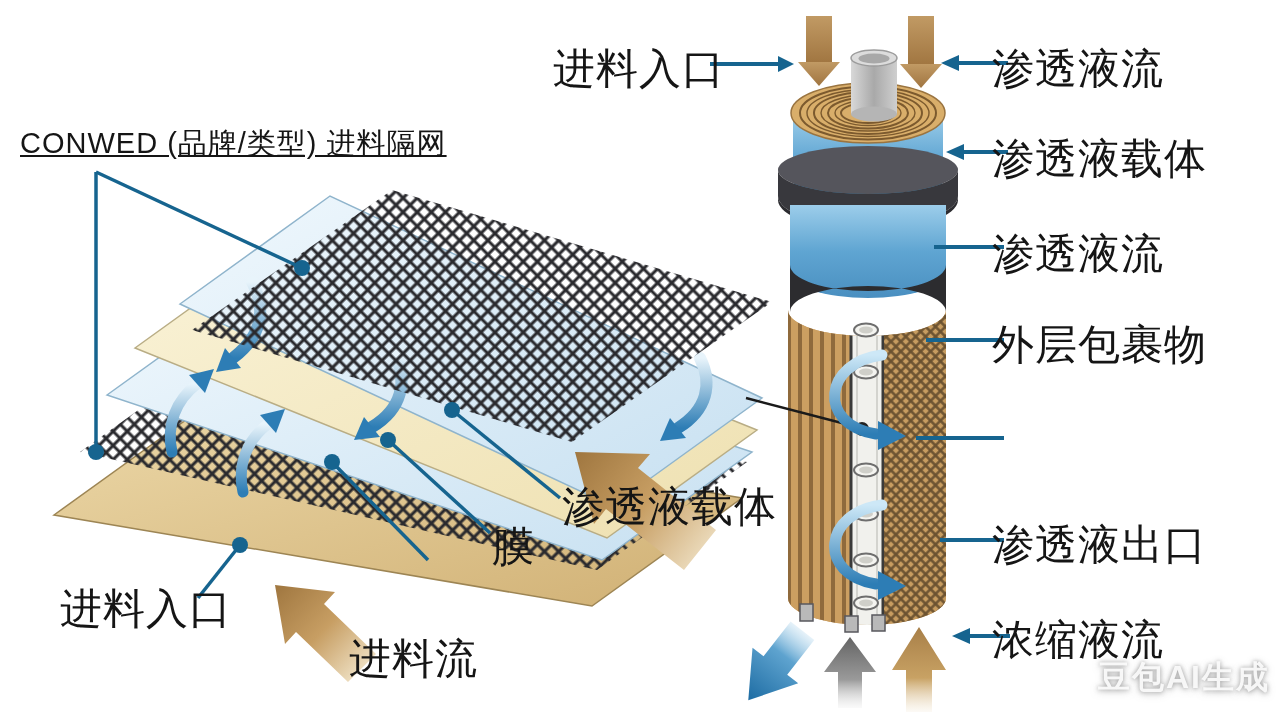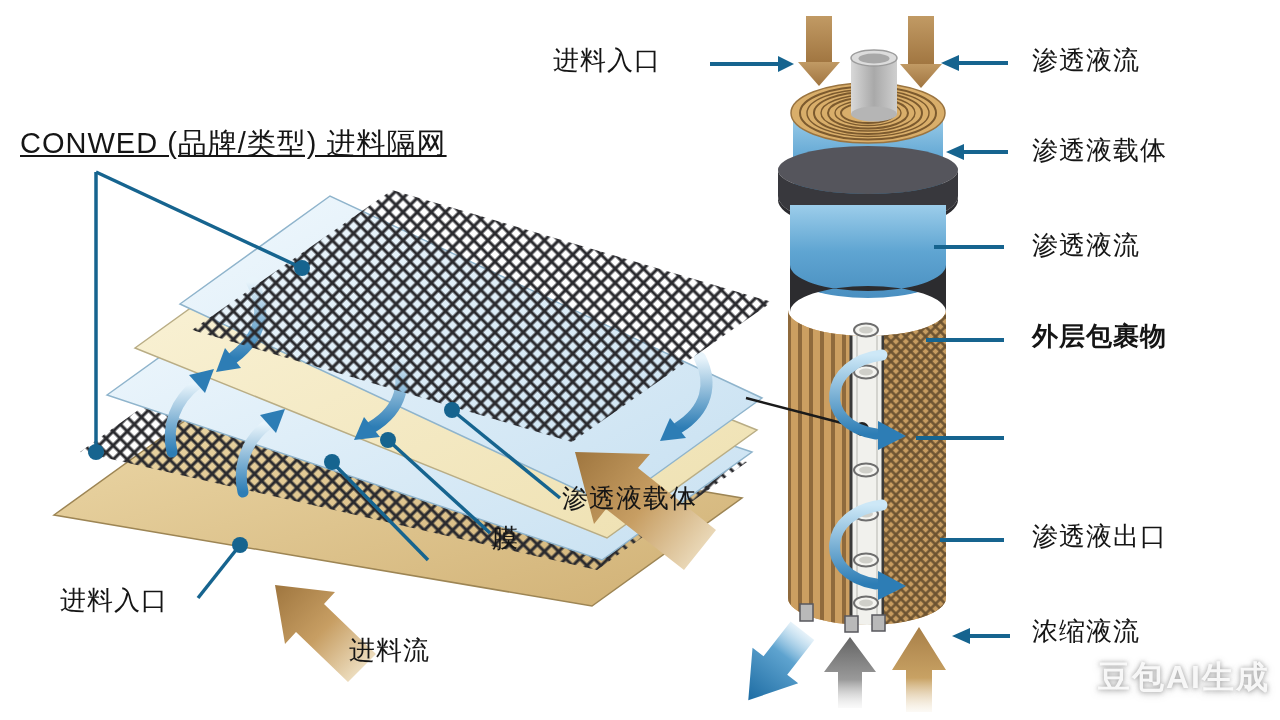--- a/index.html
+++ b/index.html
@@ -1,22 +1,22 @@
 <!DOCTYPE html>
 <html><head>
 <meta charset="utf-8">
 <style>
   html,body{margin:0;padding:0;background:#ffffff;}
   #stage{position:relative;width:1280px;height:720px;background:#ffffff;overflow:hidden;
          font-family:"Liberation Sans","DejaVu Sans",sans-serif;}
   #art{position:absolute;left:0;top:0;}
-  .lbl{position:absolute;color:#151515;font-size:26px;font-weight:500;letter-spacing:1px;
+  .lbl{position:absolute;color:#151515;font-size:42px;font-weight:500;letter-spacing:1px;
        white-space:nowrap;line-height:1.1;}
   .lbl-sm{font-size:29px;font-weight:500;text-decoration:underline;}
-  .lbl-right{left:1032px;}
+  .lbl-right{left:992px;}
   .watermark{position:absolute;left:1098px;top:656px;font-size:32px;font-weight:bold;
              color:rgba(252,252,252,0.92);letter-spacing:2px;
              text-shadow:0 0 4px rgba(150,150,150,0.8),0 2px 7px rgba(150,150,150,0.55);}
 </style>
 </head>
 <body>
 
 <div id="stage">
 
 <svg id="art" width="1280" height="720" viewBox="0 0 1280 720">
@@ -270,21 +270,21 @@
   </g>
 </svg>
 
 <div class="lbl lbl-sm" style="left:20px;top:128px;">CONWED (品牌/类型) 进料隔网</div>
 
 <div class="lbl" style="left:553px;top:46px;">进料入口</div>
 
 <div class="lbl lbl-right" style="top:46px;">渗透液流</div>
 <div class="lbl lbl-right" style="top:136px;">渗透液载体</div>
 <div class="lbl lbl-right" style="top:231px;">渗透液流</div>
-<div class="lbl lbl-right" style="top:322px;font-weight:bold;">外层包裹物</div>
+<div class="lbl lbl-right" style="top:322px;">外层包裹物</div>
 <div class="lbl lbl-right" style="top:522px;">渗透液出口</div>
 <div class="lbl lbl-right" style="top:617px;text-align:right;">浓缩液流</div>
 
 <div class="lbl" style="left:562px;top:484px;">渗透液载体</div>
 <div class="lbl" style="left:492px;top:524px;">膜</div>
 <div class="lbl" style="left:60px;top:586px;">进料入口</div>
 <div class="lbl" style="left:349px;top:636px;">进料流</div>
 
 <div class="watermark">豆包AI生成</div>
 

